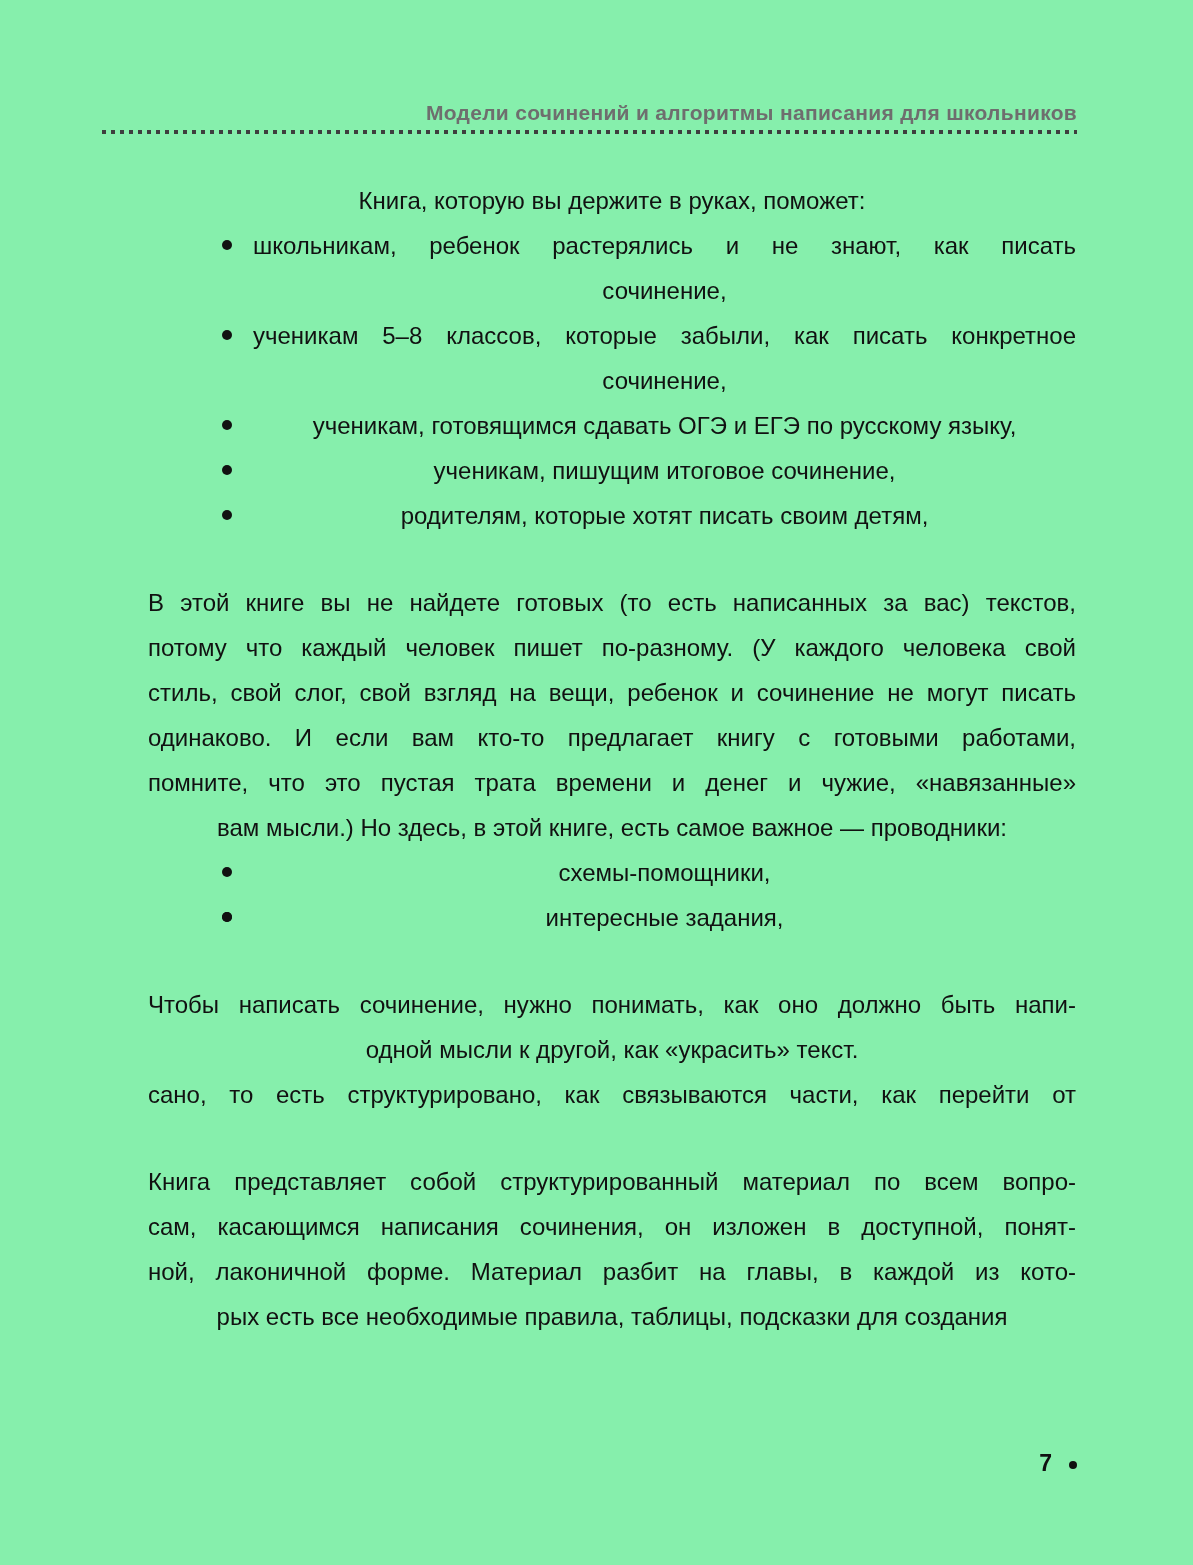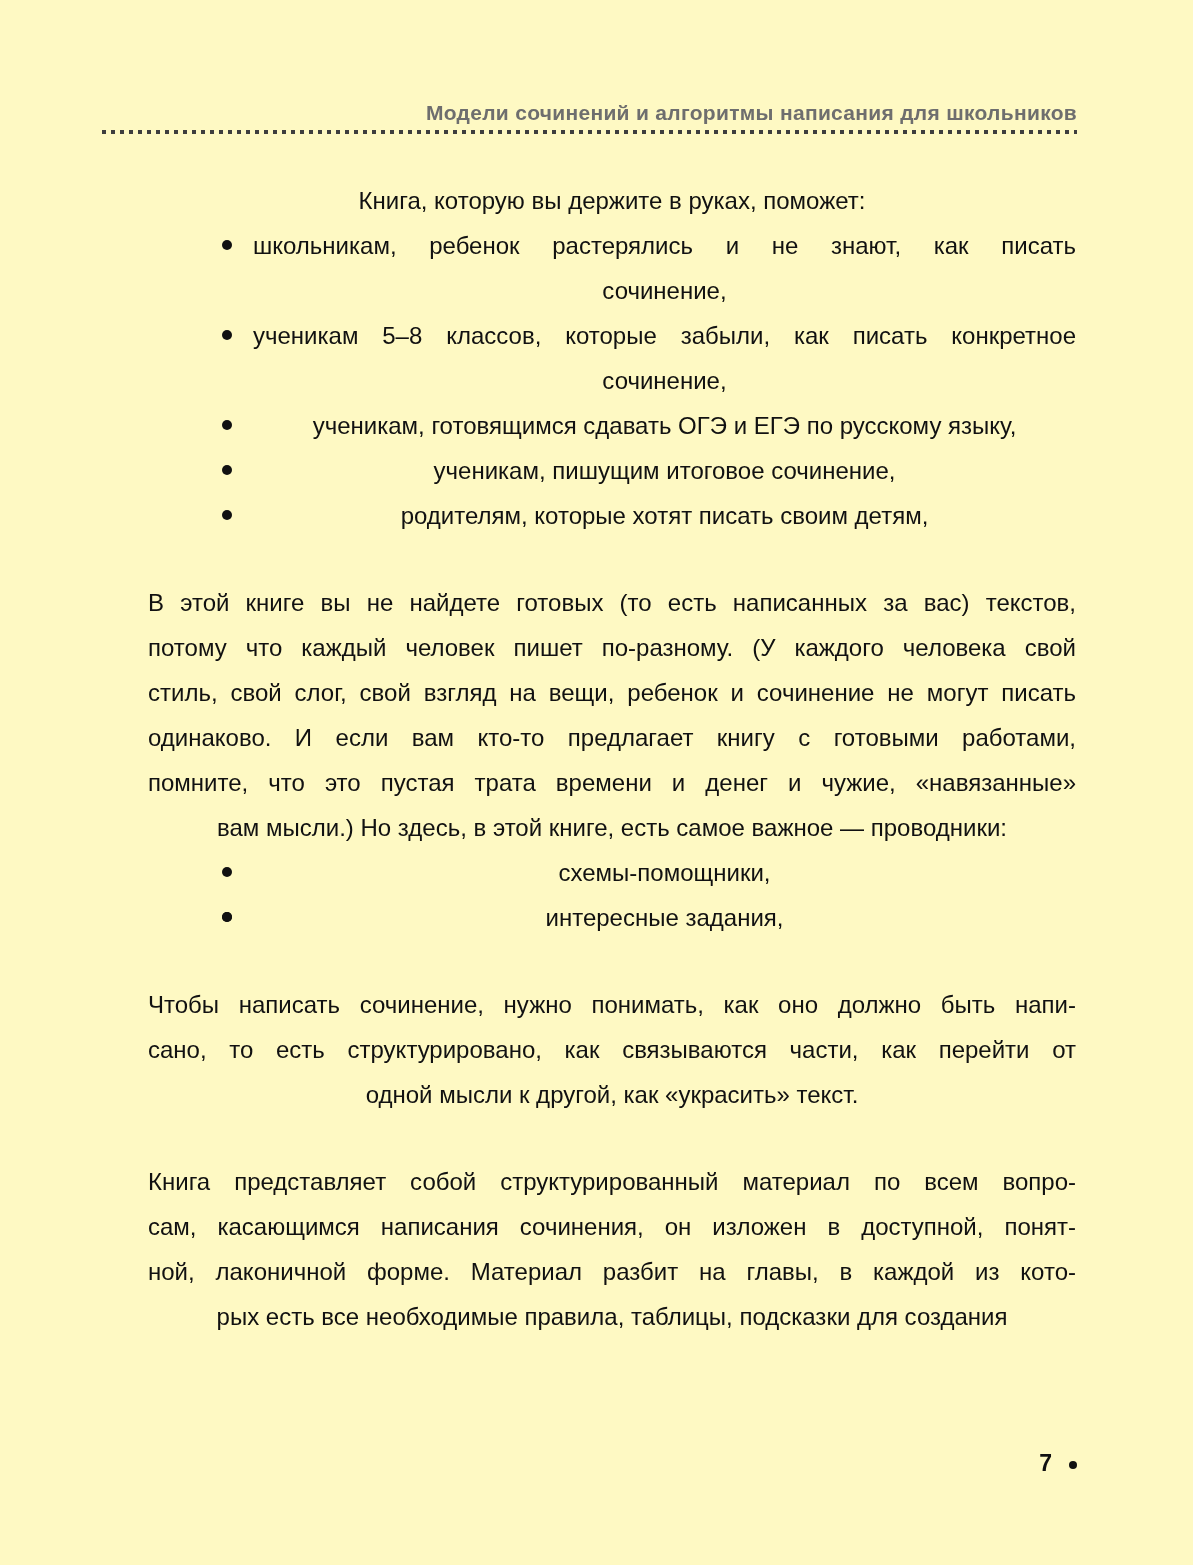--- a/index.html
+++ b/index.html
@@ -4,21 +4,21 @@
 <style>
   html, body {
     margin: 0;
     padding: 0;
     background: #ffffff;
   }
   .page {
     position: relative;
     width: 1193px;
     height: 1565px;
-    background: #fef9c3;
+    background: #86efac;
     font-family: "Liberation Sans", sans-serif;
     color: #111111;
     overflow: hidden;
   }
 
   
   .header {
     position: absolute;
     left: 102px;
     right: 116px;
@@ -161,22 +161,22 @@
         </div>
         <div class="bitem">
           <span class="bdot"></span>
           <div class="btext">
             <div class="line">интересные задания,</div>
           </div>
         </div>
       </div>
       <div class="para gap">
         <div class="line just">Чтобы написать сочинение, нужно понимать, как оно должно быть напи-</div>
+        <div class="line">одной мысли к другой, как «украсить» текст.</div>
         <div class="line just">сано, то есть структурировано, как связываются части, как перейти от</div>
-        <div class="line">одной мысли к другой, как «украсить» текст.</div>
       </div>
       <div class="para gap">
         <div class="line just">Книга представляет собой структурированный материал по всем вопро-</div>
         <div class="line just">сам, касающимся написания сочинения, он изложен в доступной, понят-</div>
         <div class="line just">ной, лаконичной форме. Материал разбит на главы, в каждой из кото-</div>
         <div class="line">рых есть все необходимые правила, таблицы, подсказки для создания</div>
       </div>
     </div>
 
   <div class="footer">

